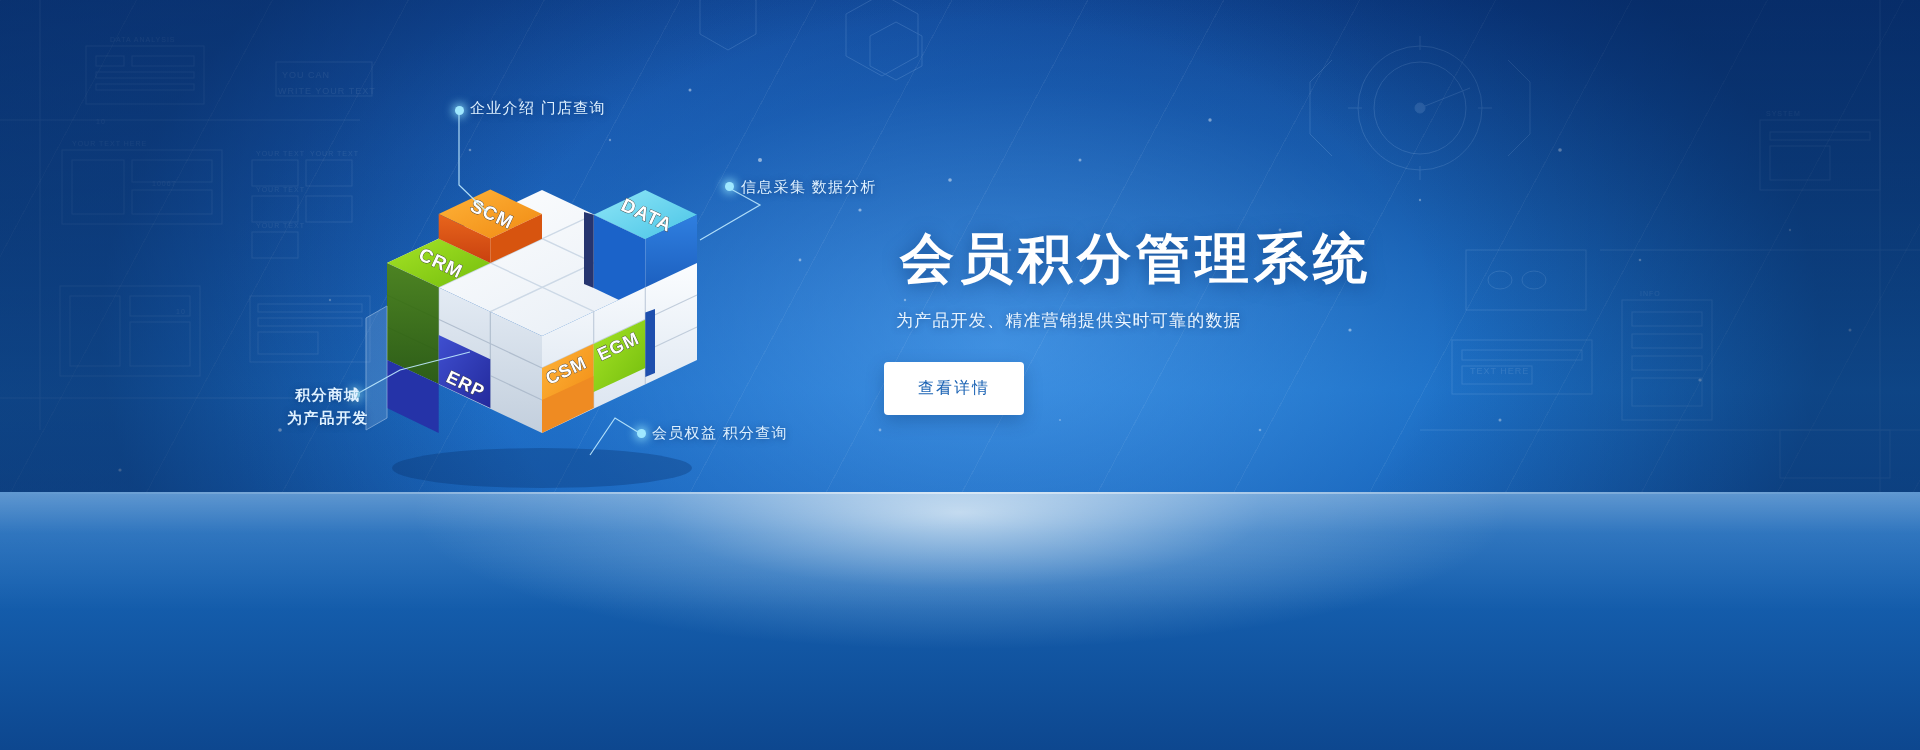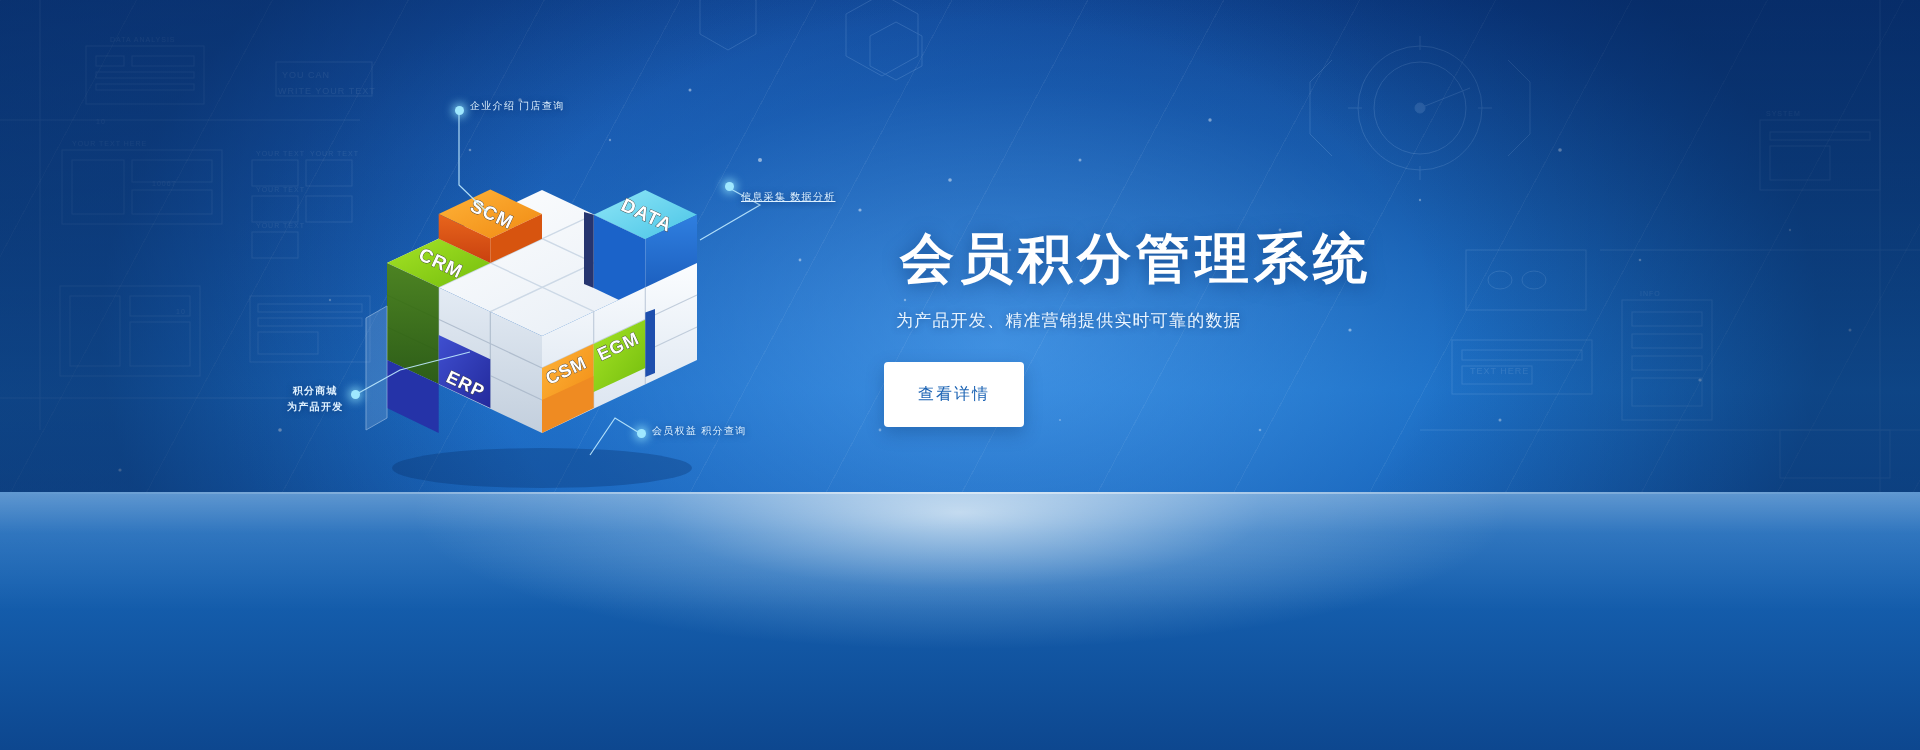--- a/index.html
+++ b/index.html
@@ -45,26 +45,26 @@
     margin:16px;color:#ffffff;font-size:54px;line-height:1.06;font-weight:bold;
     letter-spacing:5px;text-shadow:0 2px 18px rgba(6,44,104,.55);
   }
   .subhead{
     margin:22px 0 0 12px;color:#eaf5ff;font-size:17px;letter-spacing:1.2px;
     text-shadow:0 1px 7px rgba(6,44,104,.45);
   }
   .cta{
     display:inline-block;margin-top:30px;background:#ffffff;color:#1b63b4;
     font-size:16px;letter-spacing:2px;border:0;border-radius:4px;
-    padding:22px 34px;cursor:pointer;box-shadow:0 6px 18px rgba(5,38,92,.28);
+    padding:16px 34px;cursor:pointer;box-shadow:0 6px 18px rgba(5,38,92,.28);
     font-family:inherit;
   }
 
   
-  .ann{position:absolute;color:#dff1ff;font-size:10px;letter-spacing:1.3px;
+  .ann{position:absolute;color:#dff1ff;font-size:15px;letter-spacing:1.3px;
        text-shadow:0 1px 6px rgba(5,40,96,.6);white-space:nowrap;}
   .ann .l2{display:block;font-weight:bold;}
   .dot{position:absolute;width:9px;height:9px;border-radius:50%;
        background:#9fe8ff;box-shadow:0 0 9px 3px rgba(150,232,255,.65);}
   .leader{position:absolute;overflow:visible;pointer-events:none;}
 
   
   #cube{position:absolute;left:352px;top:168px;width:380px;height:340px;}
   #cube svg{display:block;overflow:visible;}
   .tile-label{
@@ -350,21 +350,21 @@
       <path d="M641 434 L615 418 L590 455"></path>
     </g>
   </svg>
 
   <div class="dot" style="left:455px;top:106px;"></div>
   <div class="ann" style="left:470px;top:99px;">
     <span>企业介绍 门店查询</span>
   </div>
 
   <div class="dot" style="left:725px;top:182px;"></div>
-  <div class="ann" style="left:741px;top:190px;text-decoration:underline;">
+  <div class="ann" style="left:741px;top:178px;">
     <span>信息采集 数据分析</span>
   </div>
 
   <div class="dot" style="left:351px;top:390px;"></div>
   <div class="ann" style="left:287px;top:383px;text-align:center;line-height:1.55;">
     <span class="l2">积分商城</span>
     <span class="l2">为产品开发</span>
   </div>
 
   <div class="dot" style="left:637px;top:429px;"></div>

